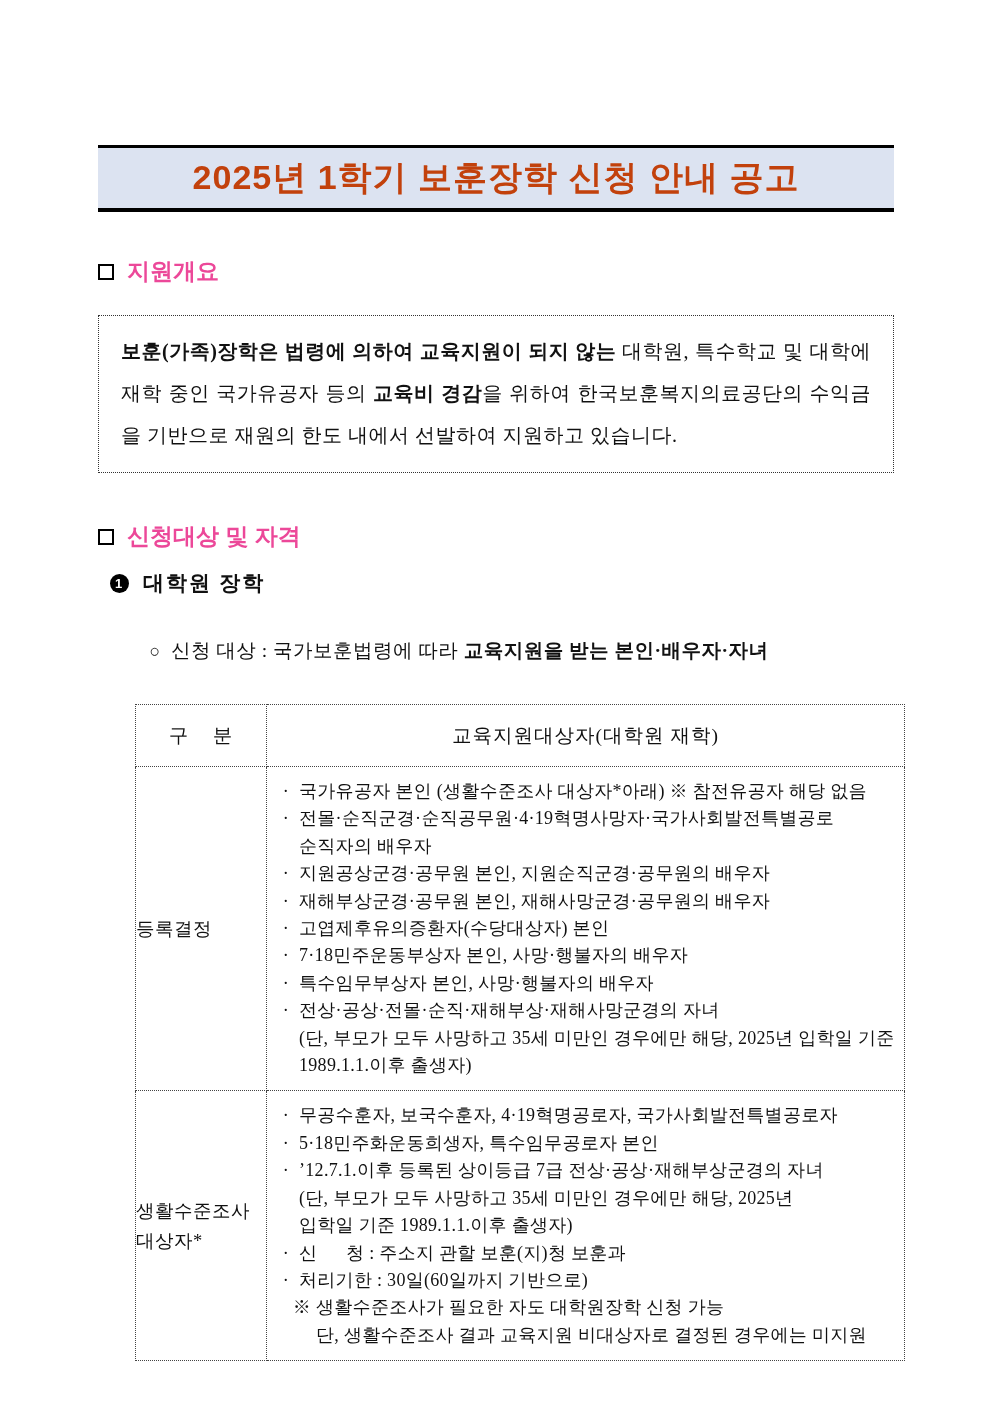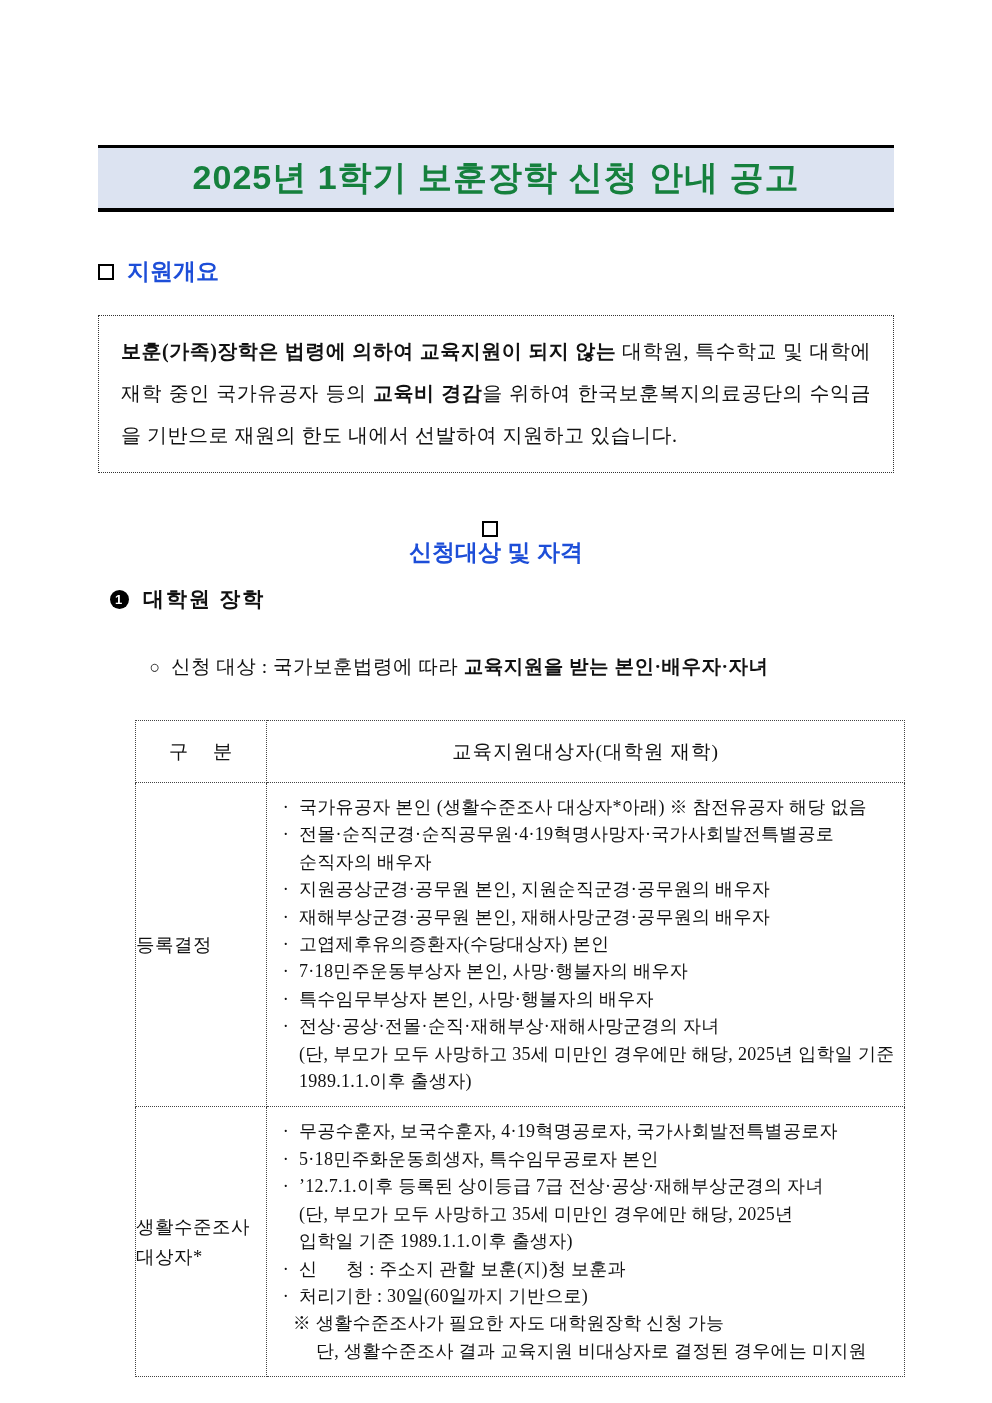--- a/index.html
+++ b/index.html
@@ -22,42 +22,42 @@
     height: 67px;
     display: flex;
     align-items: center;
     justify-content: center;
   }
   .banner h1 {
     font-family: "Liberation Sans", "DejaVu Sans", sans-serif;
     font-weight: bold;
     font-size: 34px;
     letter-spacing: 1px;
-    color: #15803d;
+    color: #c2410c;
   }
 
   
   .sec-heading {
     display: flex;
     align-items: center;
     font-family: "Liberation Sans", "DejaVu Sans", sans-serif;
     font-weight: bold;
     font-size: 23px;
-    color: #1d4ed8;
+    color: #ec4899;
   }
   .sec-heading .sq {
     display: inline-block;
     width: 16px;
     height: 16px;
     border: 2px solid #000;
     margin-right: 13px;
     flex: 0 0 auto;
   }
   .h-overview { margin-top: 44px; }
-  .h-eligibility { margin-top: 48px; flex-direction: column; }
+  .h-eligibility { margin-top: 48px; }
 
   
   .overview-box {
     margin-top: 28px;
     border: 1px dotted #333;
     padding: 14px 22px 16px 22px;
     font-size: 20px;
     line-height: 42px;
     text-align: justify;
     letter-spacing: 0.5px;

